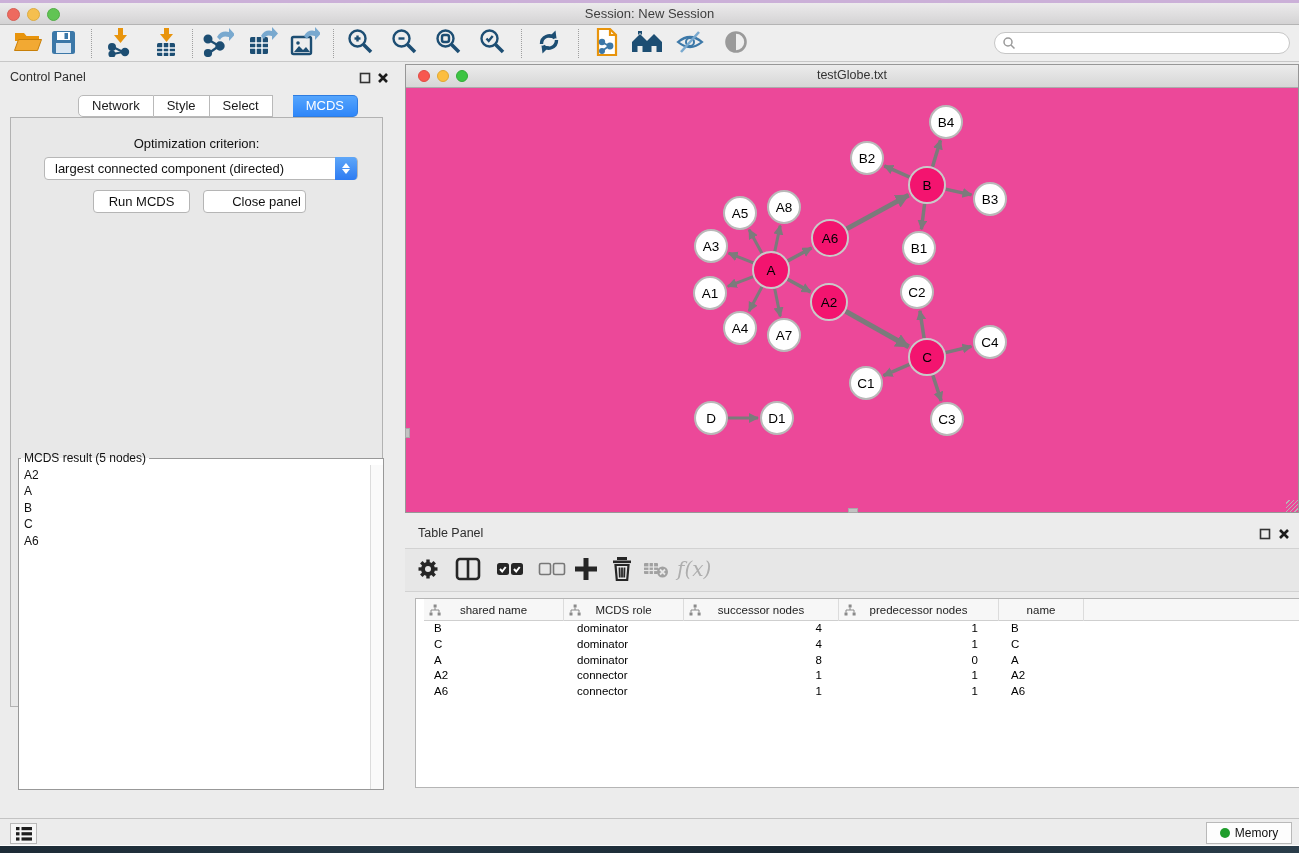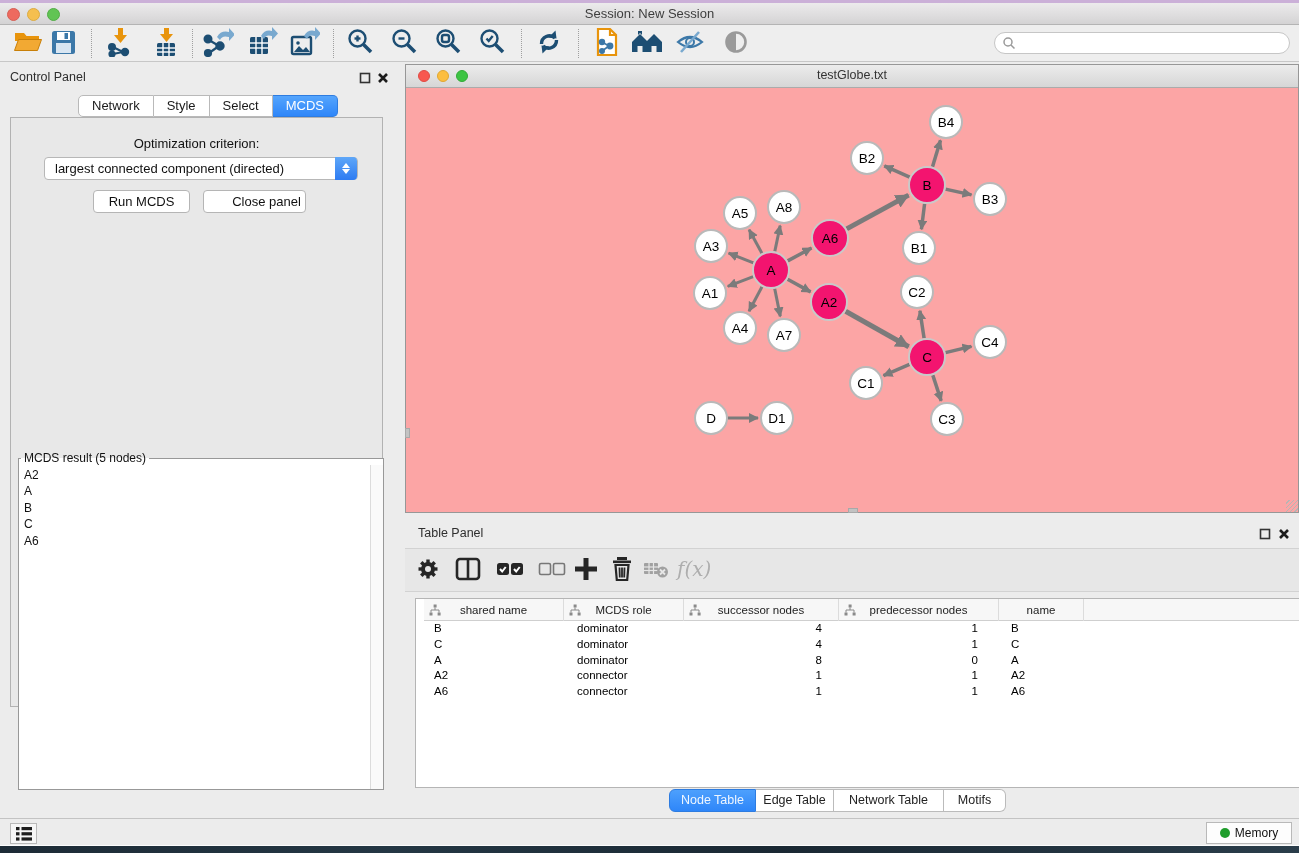--- a/index.html
+++ b/index.html
@@ -25,42 +25,42 @@
   #search-box input { border:none; outline:none; flex:1; font-size:12px; background:transparent; }
 
   
   #control-panel { left:0; top:62px; width:390px; height:758px; background:#ececec; }
   #cp-title { left:10px; top:8px; font-size:12.5px; color:#2e2e2e; }
   .mini-ic { position:absolute; top:10px; }
   #cp-tabs { position:absolute; left:78px; top:33px; height:22px; display:flex; }
   .cp-tab { height:22px; line-height:20px; padding:0 13px; font-size:13px; background:#fff;
     border:1px solid #b9b9b9; border-left:none; color:#1a1a1a; }
   .cp-tab:first-child { border-left:1px solid #b9b9b9; border-radius:5px 0 0 5px; }
-  .cp-tab:last-child { border-radius:0 5px 5px 0; }
+  .cp-tab:last-child { border-radius:0 5px 5px 0;margin-left:20px; }
   .cp-tab.sel { background:linear-gradient(#55a5fd,#2e86f9); color:#fff; border-color:#2e7ce0; }
   #cp-body { position:absolute; left:10px; top:55px; width:373px; height:590px; background:#e8e8e8; border:1px solid #b2b2b2; }
   #opt-label { position:absolute; left:0; top:18px; width:100%; text-align:center; font-size:13px; color:#111; }
   #criterion { position:absolute; left:33px; top:39px; width:314px; height:23px; background:#fff;
     border:1px solid #b7b7b7; border-radius:4px; font-size:13px; line-height:21px; padding-left:10px; color:#111; }
   #criterion .stepper { position:absolute; right:0; top:-1px; width:22px; height:23px; border-radius:0 4px 4px 0;
     background:linear-gradient(#5fa7f8,#2d7bf2); display:flex; flex-direction:column; align-items:center; justify-content:center; gap:1px; }
   #criterion .stepper span { width:0; height:0; border-left:4px solid transparent; border-right:4px solid transparent; }
   #criterion .stepper .up { border-bottom:5px solid #fff; }
   #criterion .stepper .dn { border-top:5px solid #fff; }
   .cp-btn { position:absolute; top:72px; height:23px; background:#fff; border:1px solid #b5b5b5; border-radius:4px;
     font-size:13px; color:#111; text-align:center; line-height:21px; }
   #run-btn { left:82px; width:97px; }
   #closep-btn { left:192px; width:103px;padding-left:24px; }
   #result-fs { position:absolute; left:7px; top:333px; width:366px; height:339px; background:#fff; border:1px solid #989898; }
   #result-fs legend { font-size:12px; color:#111; margin-left:2px; padding:0 3px; background:transparent; }
   #result-list { position:absolute; left:0; top:0; right:13px; bottom:0; padding:2px 0 0 5px; font-size:12px; line-height:16.4px; color:#111; overflow:hidden; }
   #result-scroll { position:absolute; right:0; top:0; width:13px; bottom:0; background:#fafafa; border-left:1px solid #dcdcdc; }
 
   
-  #net-window { left:405px; top:64px; width:894px; height:449px; background:#fca5a5; border:1px solid #979797; }
+  #net-window { left:405px; top:64px; width:894px; height:449px; background:#ec4899; border:1px solid #979797; }
   #net-titlebar { position:absolute; left:0; top:0; width:100%; height:23px;
     background:linear-gradient(#ececec,#d6d6d6); border-bottom:1px solid #ababab; }
   #net-titlebar .tl { top:5px; width:12px; height:12px; }
   #net-titlebar .t-red { left:12px; background:#f8574f; border:1px solid #e04b44; }
   #net-titlebar .t-yel { left:31px; background:#fcbe3f; border:1px solid #e0a731; }
   #net-titlebar .t-grn { left:50px; background:#3dc443; border:1px solid #32ab38; }
   #net-title { width:100%; text-align:center; font-size:12.5px; line-height:21px; color:#333; }
   #graph-svg { position:absolute; left:0; top:23px; }
   #net-hthumb { position:absolute; left:442px; bottom:-1px; width:10px; height:5px; background:#c2c2c2; border:1px solid #a8a8a8; }
   #net-vthumb { position:absolute; left:-1px; top:363px; width:5px; height:10px; background:#c2c2c2; border:1px solid #a8a8a8; }
@@ -619,26 +619,20 @@
         <div class="tr">
           <div class="td" style="width: 140px; flex: 0 0 140px; text-align: left; padding-left: 10px;">A6</div>
           <div class="td" style="width: 120px; flex: 0 0 120px; text-align: left; padding-left: 13px;">connector</div>
           <div class="td" style="width: 155px; flex: 0 0 155px; text-align: right; padding-right: 17px;">1</div>
           <div class="td" style="width: 160px; flex: 0 0 160px; text-align: right; padding-right: 21px;">1</div>
           <div class="td" style="width: 85px; flex: 0 0 85px; text-align: left; padding-left: 12px;">A6</div>
         </div>
       </div>
     <div id="tp-scroll"></div>
   </div>
-  <div id="tp-tabs">
-      <div class="tp-tab sel" style="width: 87px;">Node Table</div>
-      <div class="tp-tab" style="width: 78px;">Edge Table</div>
-      <div class="tp-tab" style="width: 110px;">Network Table</div>
-      <div class="tp-tab" style="width: 62px;">Motifs</div>
-    </div>
 </div>
 
 <div id="status-bar" class="abs">
   <div id="list-btn">
     <svg width="18" height="16" viewBox="0 0 18 16">
       <g fill="#1e1e1e">
         <rect x="1" y="1" width="3.5" height="3.2"></rect>
           <rect x="6.5" y="1" width="10.5" height="3.2"></rect>
         <rect x="1" y="6.2" width="3.5" height="3.2"></rect>
           <rect x="6.5" y="6.2" width="10.5" height="3.2"></rect>

